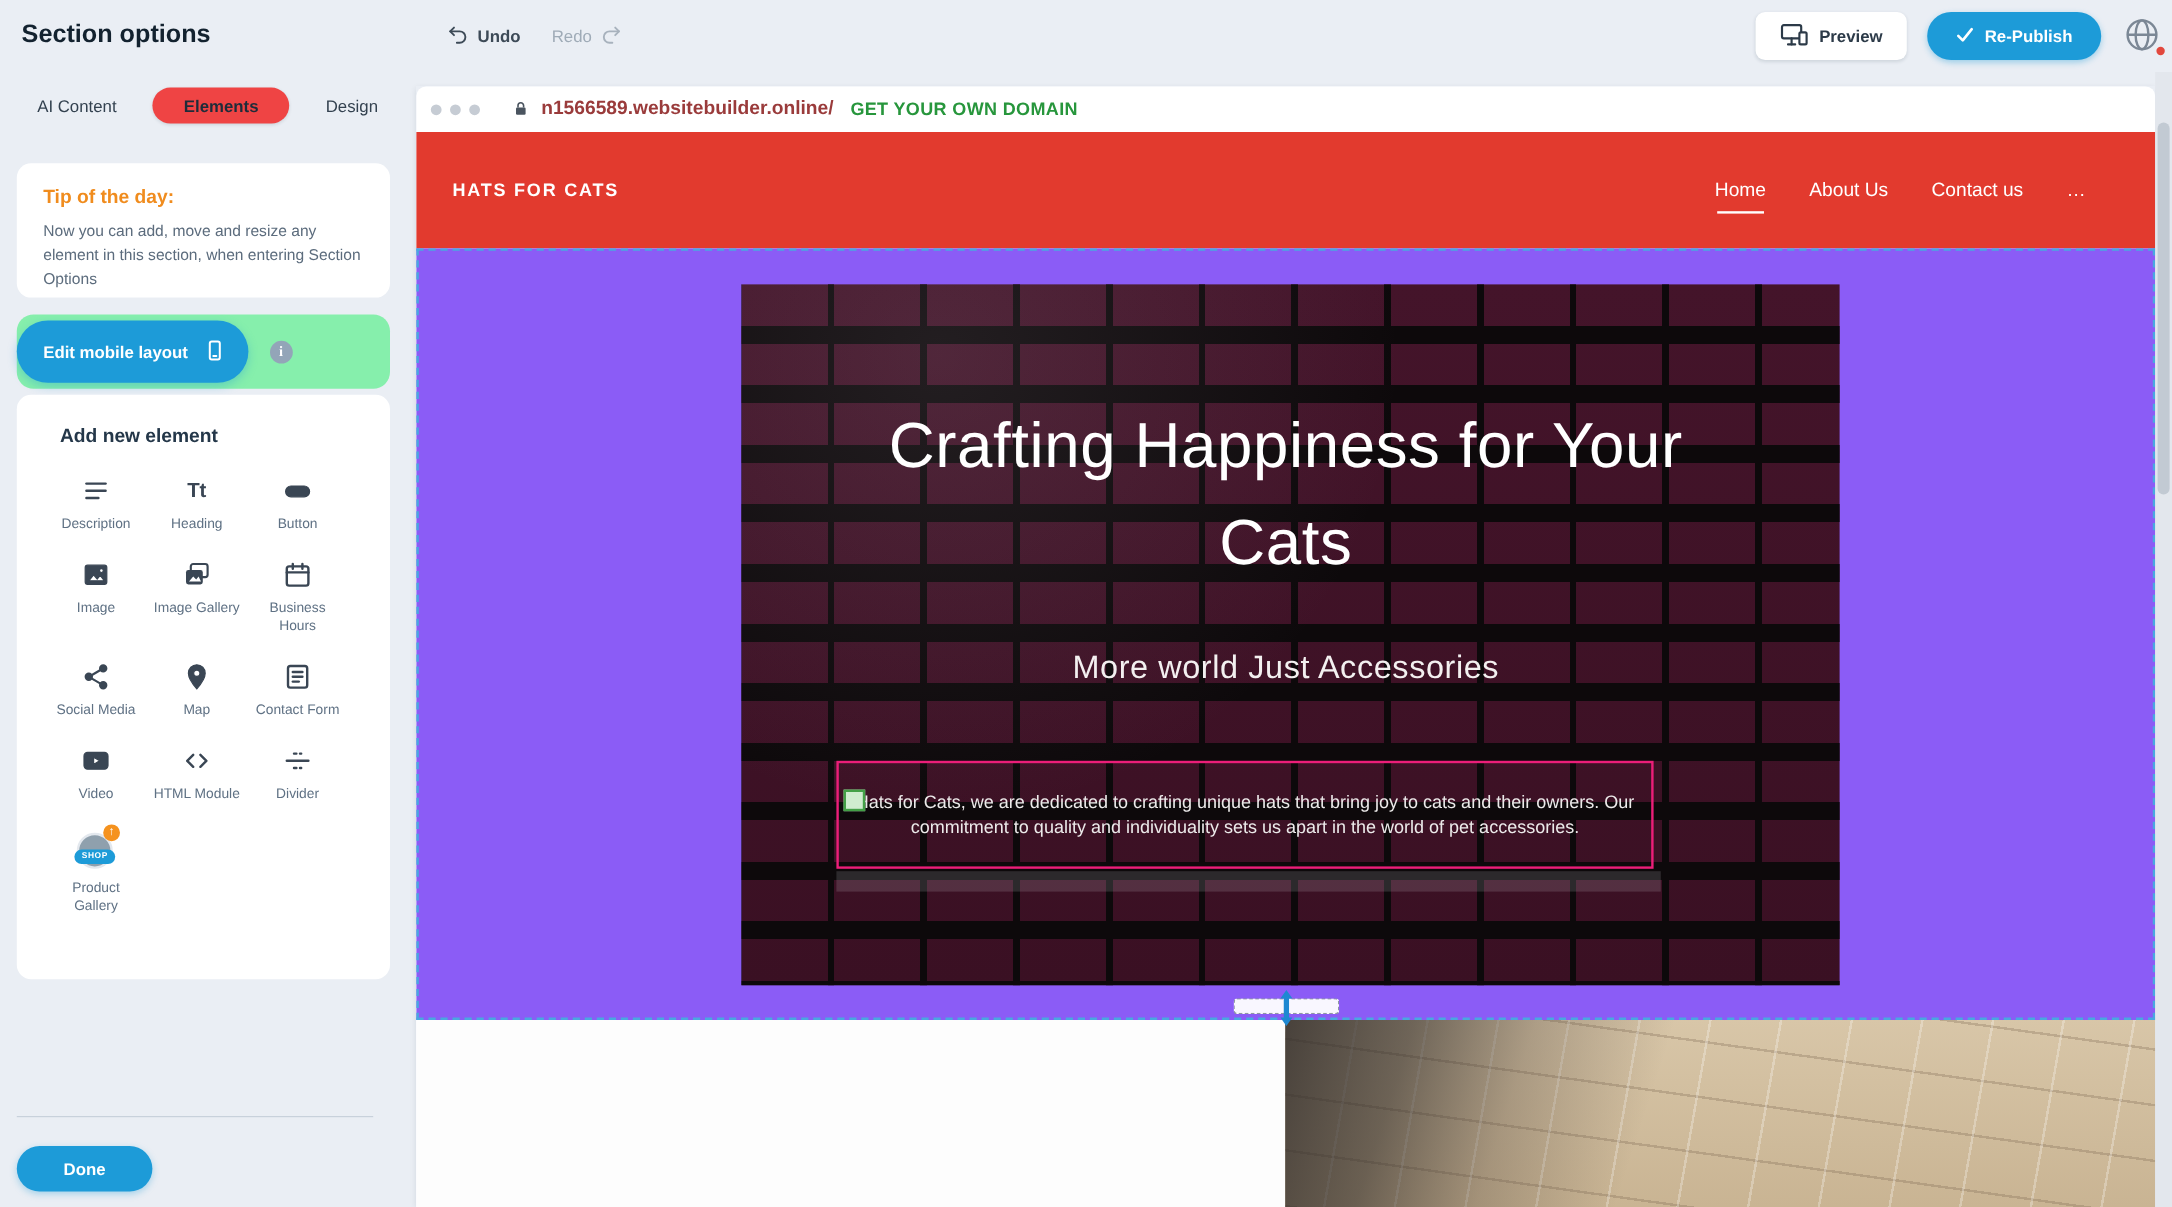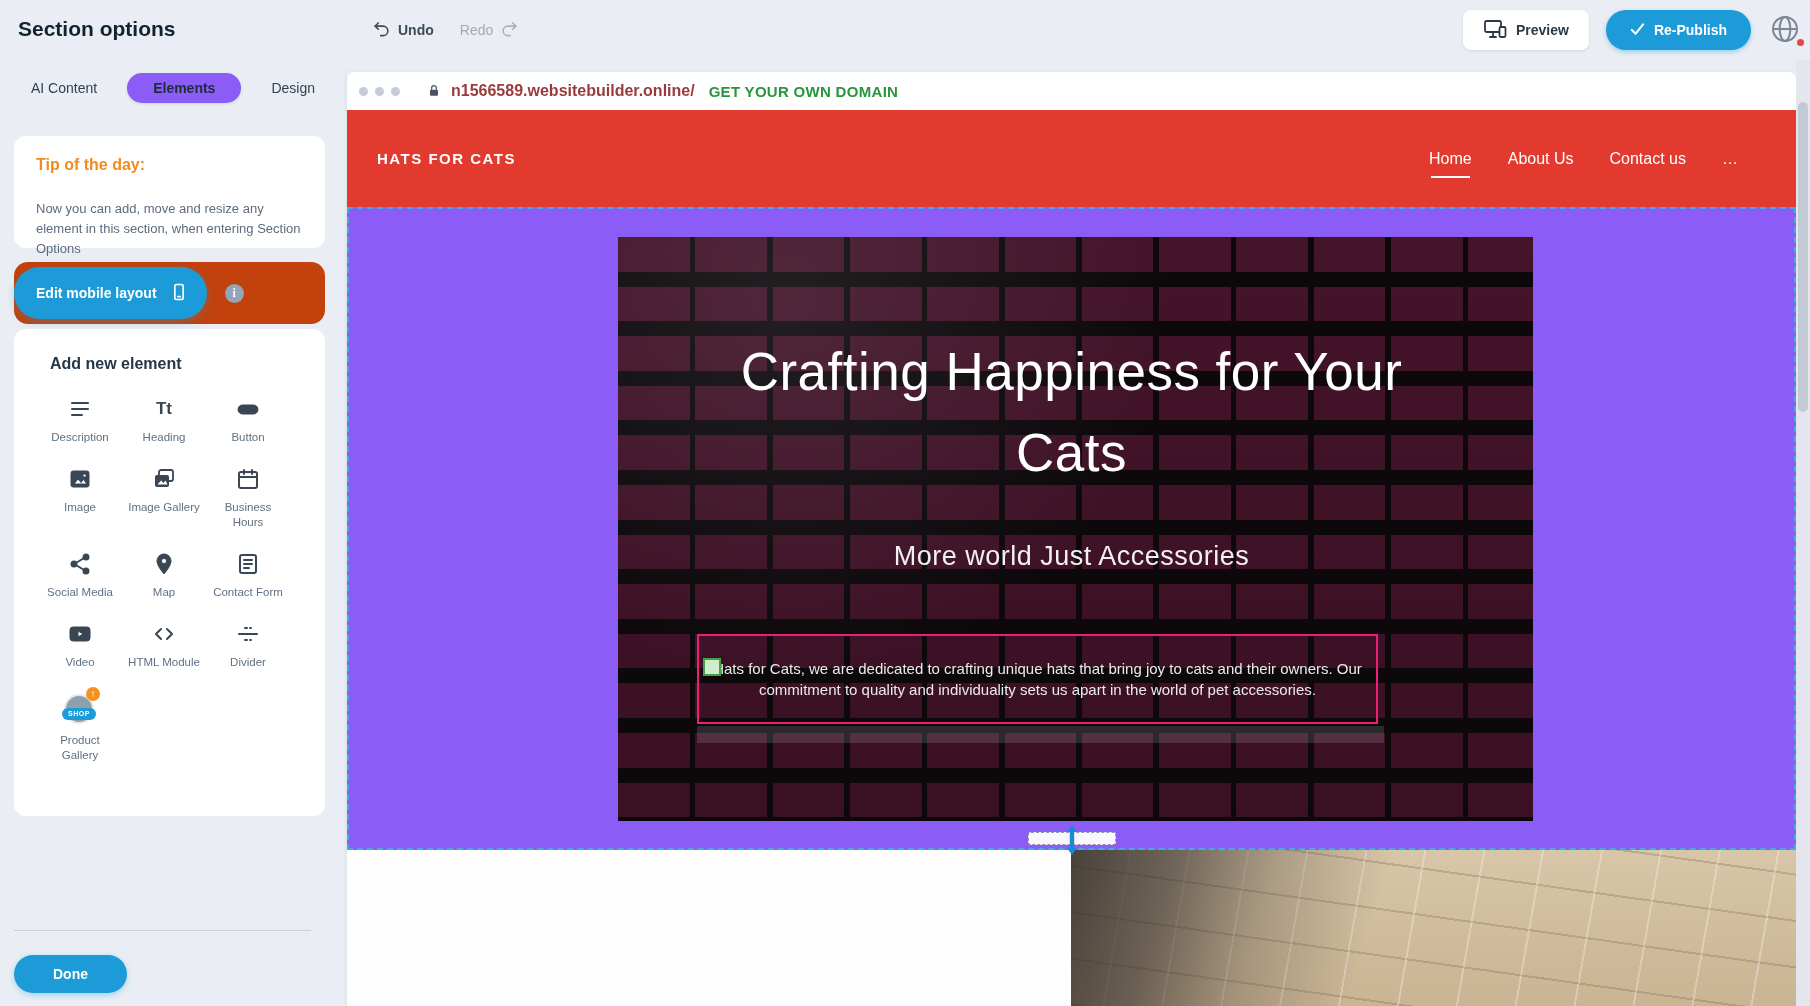--- a/index.html
+++ b/index.html
@@ -18,27 +18,27 @@
                  font-family:inherit; font-size:14px; font-weight:600; color:#2c3a48; box-shadow:0 1px 3px rgba(20,40,60,.12); cursor:pointer; }
   .btn-republish { display:flex; align-items:center; gap:9px; background:#1d9bd8; border:none; border-radius:20px; height:40px; padding:0 24px;
                  font-family:inherit; font-size:14px; font-weight:600; color:#fff; box-shadow:0 2px 5px rgba(29,155,216,.4); cursor:pointer; }
   .globe-btn { position:relative; background:none; border:none; cursor:pointer; width:34px; height:34px; }
   .notif-dot { position:absolute; right:-2px; bottom:1px; width:7px; height:7px; border-radius:50%; background:#e2483d; }
 
   
   .sidebar { position:absolute; left:0; top:60px; width:346px; height:946px; }
   .tabs { position:absolute; top:13px; left:0; width:346px; display:flex; justify-content:center; align-items:center; gap:20px; }
   .tab { border:none; background:none; font-family:inherit; font-size:14px; color:#33414f; font-weight:500; padding:7px 10px; cursor:pointer; }
-  .tab.active { background:#8b5cf6; border-radius:17px; padding:7px 26px; font-weight:600; color:#1d2c3a; box-shadow:0 1px 3px rgba(20,40,60,.14); }
+  .tab.active { background:#ef4444; border-radius:17px; padding:7px 26px; font-weight:600; color:#1d2c3a; box-shadow:0 1px 3px rgba(20,40,60,.14); }
 
   .tip-card { position:absolute; left:14px; top:76px; width:311px; height:112px; background:#fff; border-radius:12px; padding:20px 22px; }
-  .tip-title { font-size:16px; font-weight:700; color:#f08c1e; margin-bottom:25px; }
+  .tip-title { font-size:16px; font-weight:700; color:#f08c1e; margin-bottom:9px; }
   .tip-body { font-size:13px; line-height:1.55; color:#5c6c7d; }
 
-  .mobile-card { position:absolute; left:14px; top:202px; width:311px; height:62px; background:#c2410c; border-radius:14px; display:flex; align-items:center; }
+  .mobile-card { position:absolute; left:14px; top:202px; width:311px; height:62px; background:#86efac; border-radius:14px; display:flex; align-items:center; }
   .btn-mobile { display:flex; align-items:center; gap:12px; background:#1d9bd8; border:none; border-radius:26px; height:52px; padding:0 18px 0 22px;
                 margin-left:0; font-family:inherit; font-size:14px; font-weight:600; color:#fff; box-shadow:0 3px 8px rgba(29,155,216,.35); cursor:pointer; }
   .info-icon { width:19px; height:19px; border-radius:50%; background:#93a5b8; color:#fff; font-size:12px; font-weight:700; display:flex;
                align-items:center; justify-content:center; margin-left:18px; border:none; cursor:pointer; font-family:"Liberation Serif", serif; }
   .info-icon::after { content:"i"; }
 
   .elements-card { position:absolute; left:14px; top:269px; width:311px; height:487px; background:#fff; border-radius:12px; padding:26px 0 16px 0; }
   .elements-title { font-size:16px; font-weight:600; color:#243749; margin-left:36px; margin-bottom:22px; }
   .el-grid { margin-left:24px; width:252px; display:grid; grid-template-columns:84px 84px 84px; row-gap:20px; }
   .el { display:flex; flex-direction:column; align-items:center; gap:7px; cursor:pointer; }

